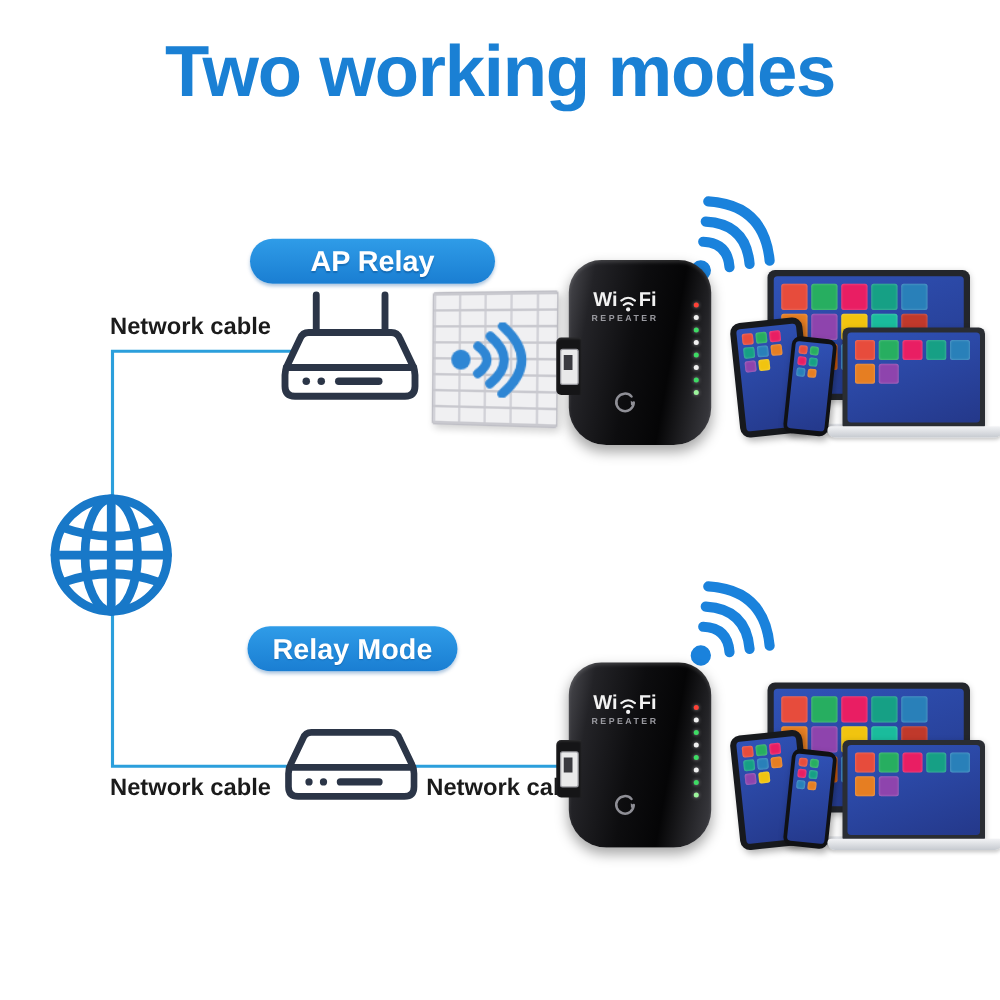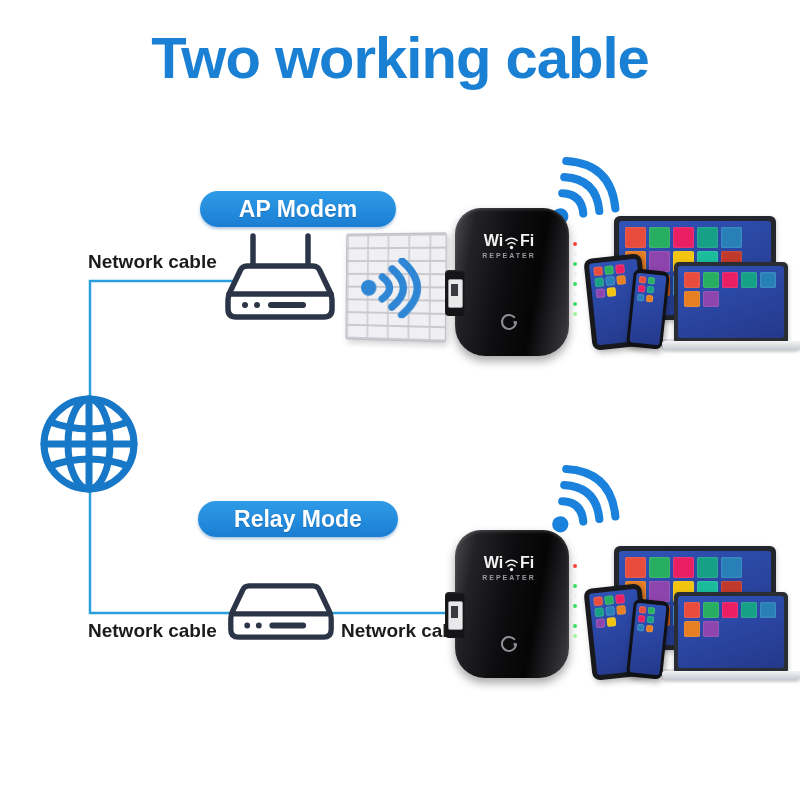--- a/index.html
+++ b/index.html
@@ -12,41 +12,41 @@
   
   .lines{position:absolute;left:0;top:0;z-index:1;}
 
   
   .pill{position:absolute;height:36px;border-radius:19px;z-index:5;
         background:linear-gradient(180deg,#2f9ce8 0%,#1a7ed2 100%);
         box-shadow:0 2px 3px rgba(20,90,160,.35);
         display:flex;align-items:center;justify-content:center;
         color:#fff;font-size:23px;font-weight:700;text-shadow:0 1px 1px rgba(0,60,120,.35);}
   .pill-ap{left:200px;top:191px;width:196px;}
-  .pill-relay{left:198px;top:501px;width:200px;}
+  .pill-relay{left:198px;top:501px;width:168px;}
 
   .cable-label{position:absolute;font-size:19px;font-weight:700;color:#1b1b1b;z-index:4;}
   .modem-label{position:absolute;left:218px;top:646px;width:124px;text-align:center;
                font-size:24px;font-weight:400;color:#5d6269;z-index:4;}
 
   .abs{position:absolute;}
 
   
   .wall{position:absolute;left:344px;top:233px;width:100px;height:106px;z-index:3;
         background-color:#f0f0f2;
         background-image:
           repeating-linear-gradient(0deg,#c9c9cf 0 2px,transparent 2px 13px),
           repeating-linear-gradient(90deg,#d2d2d8 0 2px,transparent 2px 21px);
         border:1px solid #bfbfc6;border-radius:2px;
         transform:perspective(420px) rotateY(-10deg) rotate(.5deg);
         box-shadow:2px 3px 6px rgba(0,0,0,.18);}
   .wall svg{position:absolute;left:6px;top:24px;}
 
   
-  .repeater{position:absolute;width:124px;height:148px;z-index:5;padding-left:18px;}
+  .repeater{position:absolute;width:124px;height:148px;z-index:5;}
   .rep-body{position:absolute;left:10px;top:0;width:114px;height:148px;border-radius:26px 26px 30px 30px;
             background:linear-gradient(100deg,#4b4b50 0%,#232327 16%,#0d0d0f 45%,#050506 68%,#38383d 96%);
             box-shadow:0 5px 10px rgba(0,0,0,.35), inset 0 2px 3px rgba(255,255,255,.15);}
   .rep-brand{position:absolute;left:0;right:14px;top:24px;display:flex;align-items:flex-end;
              justify-content:center;gap:1px;color:#f2f2f2;font-size:16px;font-weight:700;}
   .rep-model{position:absolute;left:0;right:14px;top:44px;text-align:center;color:#9a9aa0;
              font-size:7px;font-weight:700;letter-spacing:2px;}
   .leds{position:absolute;right:10px;top:34px;display:flex;flex-direction:column;gap:6px;}
   .leds i{display:block;width:4px;height:4px;border-radius:50%;box-shadow:0 0 3px rgba(255,255,255,.5);}
   .port-tab{position:absolute;left:0;top:62px;width:20px;height:46px;background:#151517;
@@ -93,39 +93,39 @@
   .t-sm{gap:2px;padding:4px;}
   .t-sm i{width:9px;height:9px;}
   .t-xs{gap:2px;padding:3px;}
   .t-xs i{width:7px;height:7px;}
 </style>
 </head>
 <body>
 
 <div class="canvas">
 
-  <div class="title">Two working cable</div>
+  <div class="title">Two working modes</div>
 
   <svg class="lines" width="800" height="800">
     <polyline points="238,281 90,281 90,613 452,613" fill="none" stroke="#2b9fdc" stroke-width="2.5"></polyline>
   </svg>
 
   <svg class="globe" width="110" height="112" viewBox="0 0 110 112">
     <g fill="none" stroke="#1878c8" stroke-width="7" stroke-linecap="round">
       <circle cx="55" cy="56" r="45"></circle>
       <ellipse cx="55" cy="56" rx="21" ry="45"></ellipse>
       <line x1="10" y1="56" x2="100" y2="56"></line>
       <line x1="55" y1="11" x2="55" y2="101"></line>
       <path d="M16 34 Q55 48 94 34"></path>
       <path d="M16 78 Q55 64 94 78"></path>
     </g>
   </svg>
 
   <div class="pill pill-ap">
-    <span>AP Modem</span>
+    <span>AP Relay</span>
   </div>
 
   <div class="cable-label" style="left:88px;top:251px;">Network cable</div>
 
   <svg class="abs" style="left:222px;top:232px;z-index:3;" width="116" height="90" viewBox="0 0 116 90">
     <g stroke="#2b3547" stroke-width="5.5" stroke-linecap="round" stroke-linejoin="round">
       <line x1="31" y1="4" x2="31" y2="34"></line>
       <line x1="86" y1="4" x2="86" y2="34"></line>
       <path d="M25 34 L91 34 Q96 34 98 39 L108 60 Q110 64 110 68 L110 77 Q110 85 102 85 L14 85 Q6 85 6 77 L6 68 Q6 64 8 60 L18 39 Q20 34 25 34 Z" fill="#ffffff"></path>
       <line x1="7" y1="62" x2="109" y2="62"></line>

